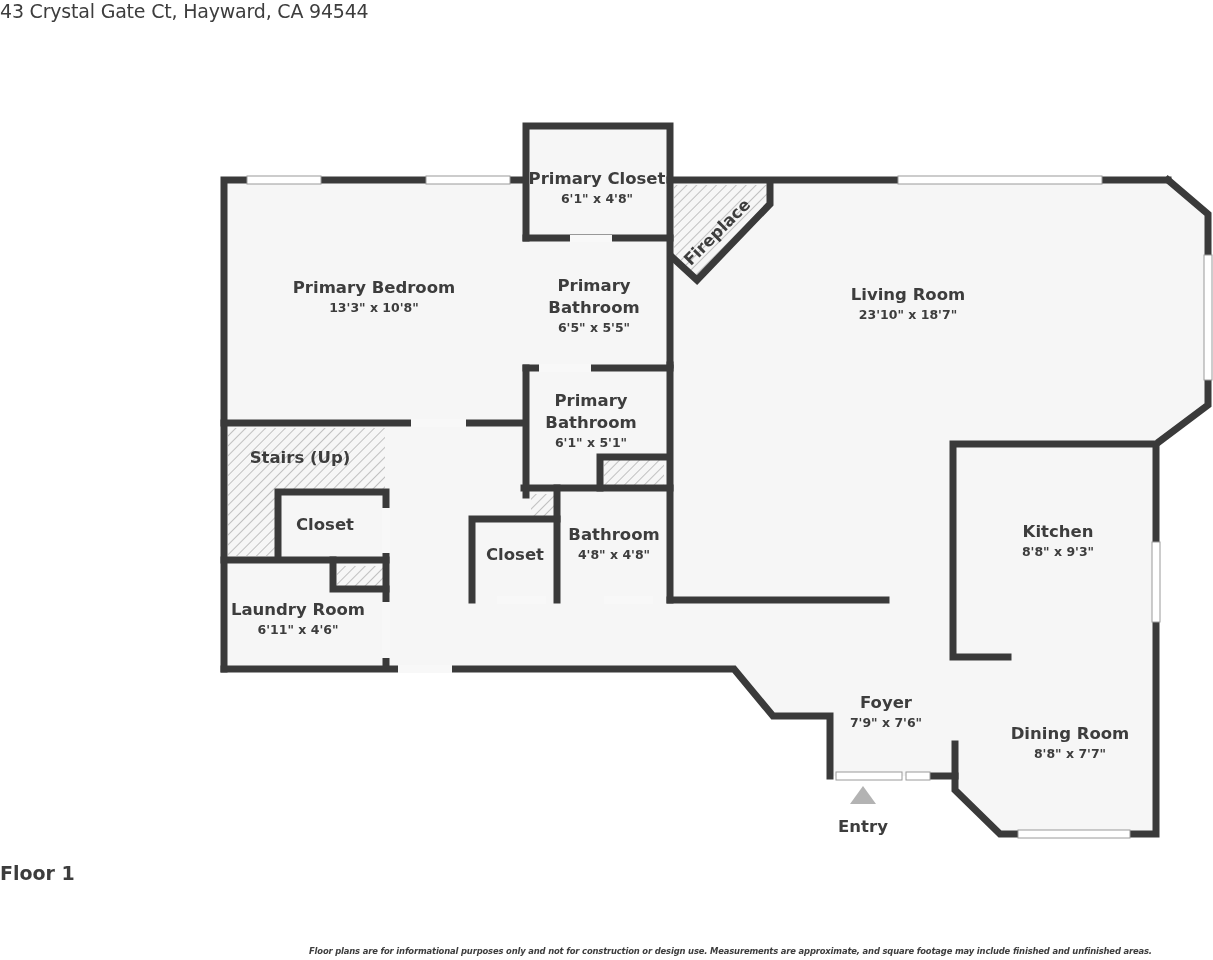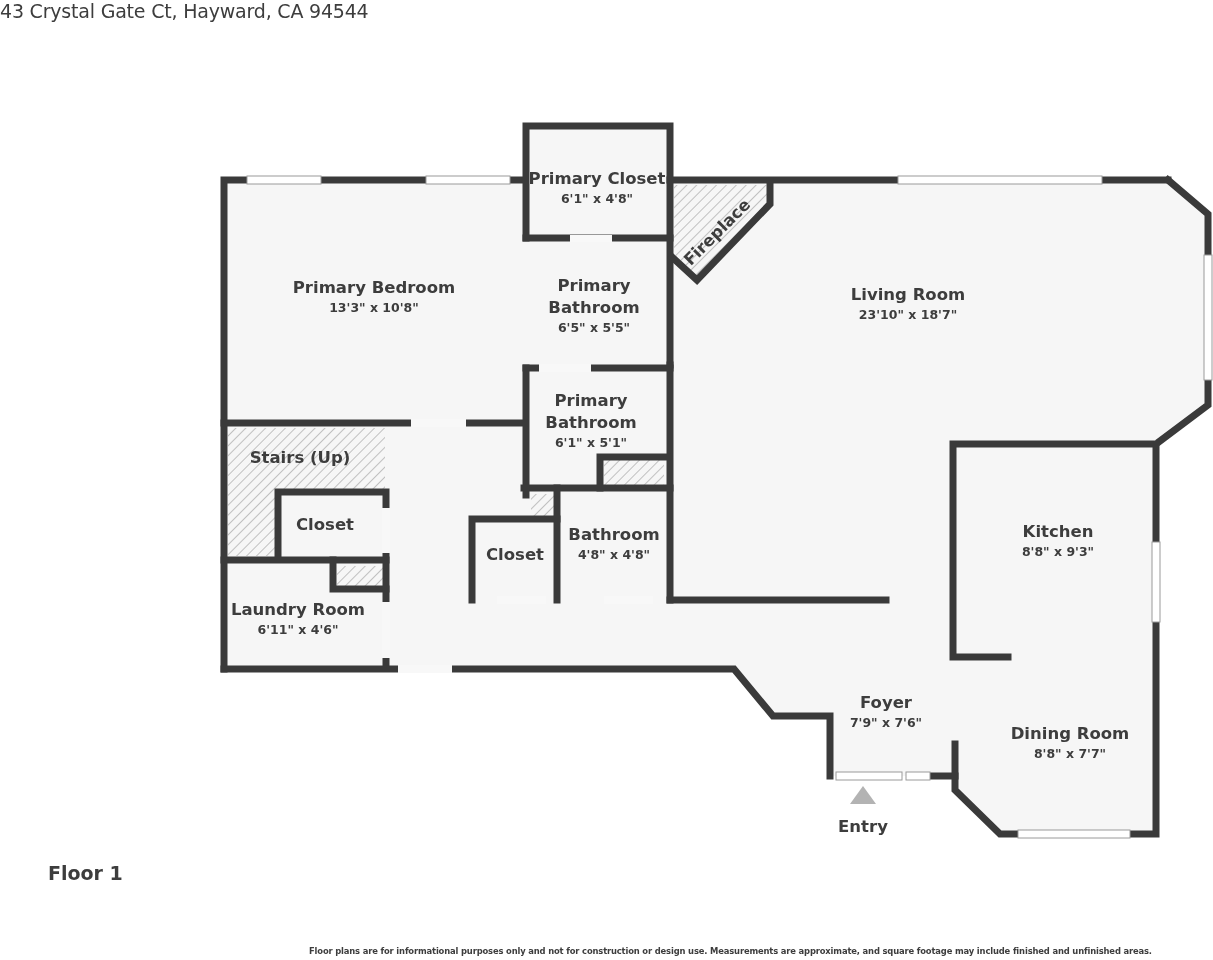--- a/index.html
+++ b/index.html
@@ -1,23 +1,23 @@
 <!DOCTYPE html>
 <html><head>
   <meta charset="utf-8">
   <style>
     html, body { margin: 0; padding: 0; background: #ffffff; }
     body { width: 1213px; height: 960px; position: relative; overflow: hidden;
            font-family: "DejaVu Sans", "Liberation Sans", sans-serif; color: #3b3b3b; }
     .address { position: absolute; left: 0; top: 0; font-size: 19px; font-weight: normal;
                color: #3d3d3d; letter-spacing: -0.2px; white-space: nowrap; }
     .floor-label { position: absolute; left: 0; top: 862px; font-size: 19px; font-weight: bold;
-                   color: #3d3d3d; white-space: nowrap; padding-left: 48px; }
+                   color: #3d3d3d; white-space: nowrap; }
     .disclaimer { position: absolute; left: 309px; top: 946px; font-size: 8.4px; font-weight: bold;
-                  color: #3d3d3d; white-space: nowrap; letter-spacing: -0.15px; }
+                  color: #3d3d3d; white-space: nowrap; letter-spacing: -0.15px; font-style: italic; }
     svg.plan { position: absolute; left: 0; top: 0; }
     .room-name { font-family: "DejaVu Sans", sans-serif; font-weight: bold; font-size: 16.5px;
                  fill: #3d3d3d; text-anchor: middle; }
     .room-dim { font-family: "DejaVu Sans", sans-serif; font-weight: bold; font-size: 12.5px;
                 fill: #3d3d3d; text-anchor: middle; }
     .entry-label { font-family: "DejaVu Sans", sans-serif; font-weight: bold; font-size: 16.5px;
                    fill: #3d3d3d; text-anchor: middle; }
   </style>
 </head>
 <body>

